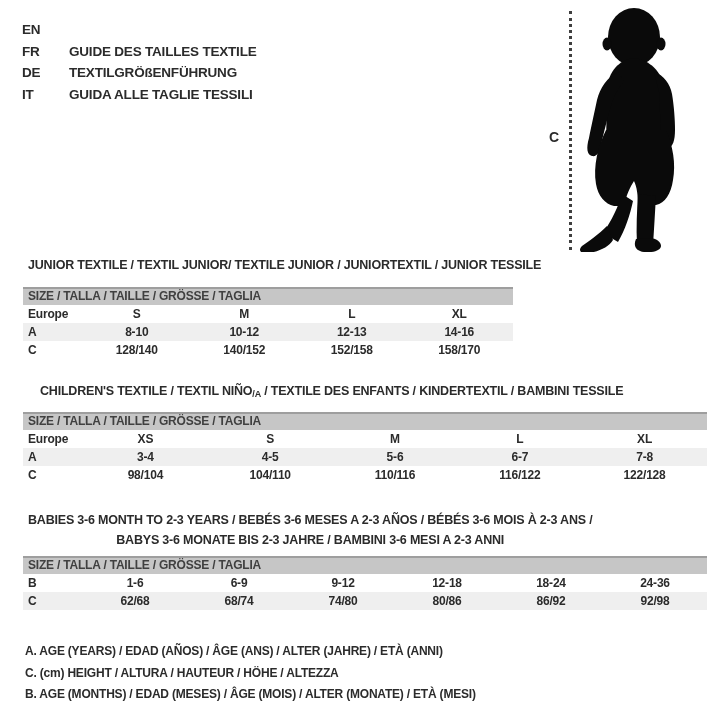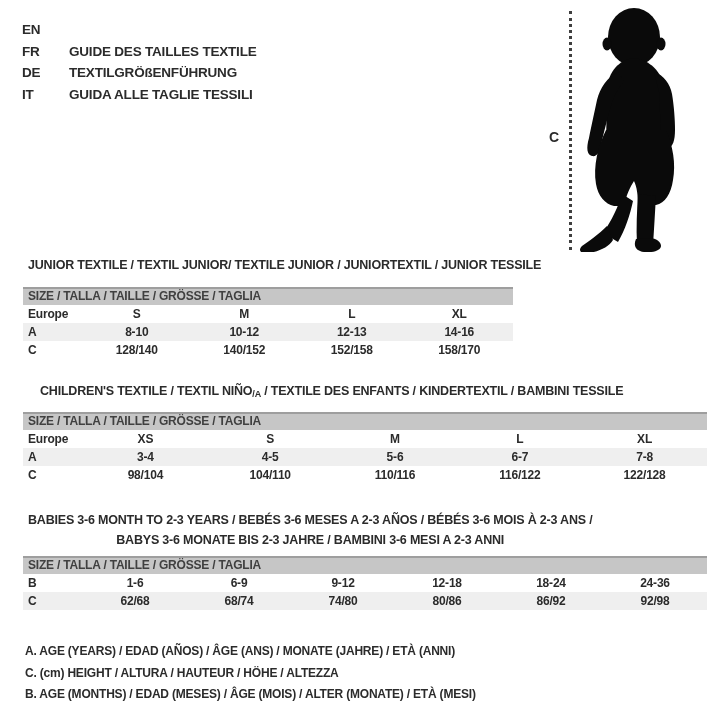--- a/index.html
+++ b/index.html
@@ -157,16 +157,16 @@
     <div class="tcell">62/68</div>
     <div class="tcell">68/74</div>
     <div class="tcell">74/80</div>
     <div class="tcell">80/86</div>
     <div class="tcell">86/92</div>
     <div class="tcell">92/98</div>
   </div>
 </div>
 
 <div class="abs footnotes">
-  <div>A. AGE (YEARS) / EDAD (AÑOS) / ÂGE (ANS) / MONATE (JAHRE) / ETÀ (ANNI)</div>
+  <div>A. AGE (YEARS) / EDAD (AÑOS) / ÂGE (ANS) / ALTER (JAHRE) / ETÀ (ANNI)</div>
   <div>C. (cm) HEIGHT / ALTURA / HAUTEUR / HÖHE / ALTEZZA</div>
   <div>B. AGE (MONTHS) / EDAD (MESES) / ÂGE (MOIS) / ALTER (MONATE) / ETÀ (MESI)</div>
 </div>
 
 </body></html>

